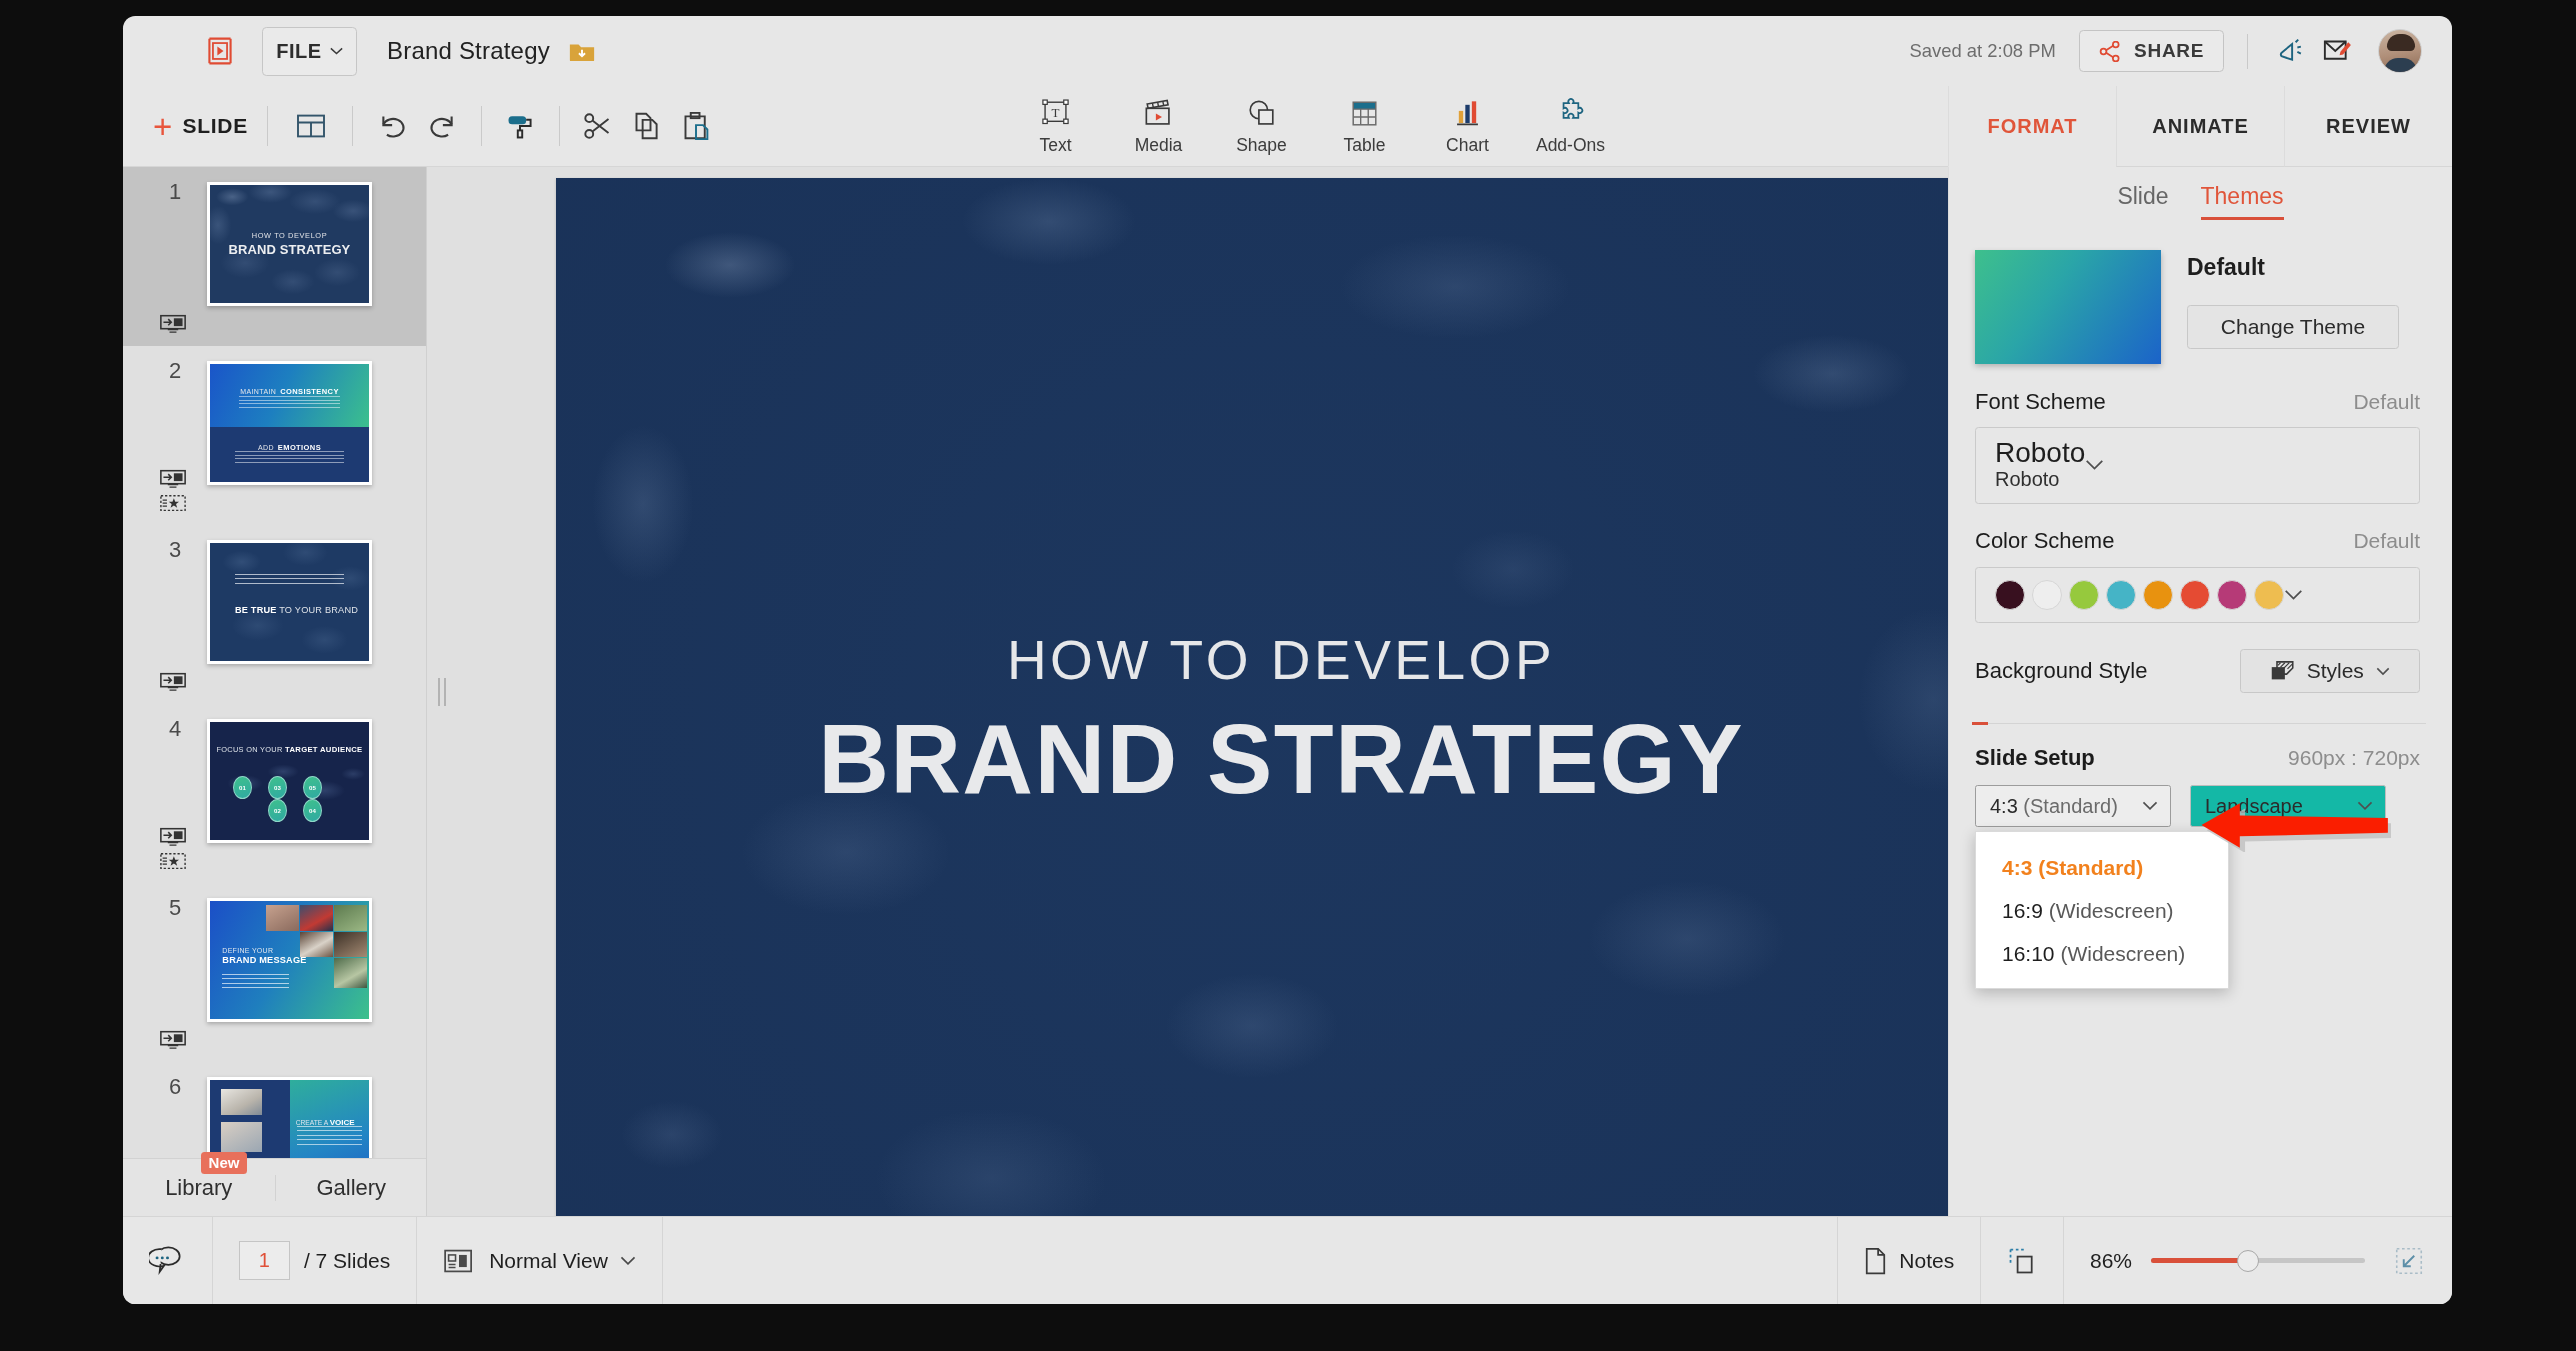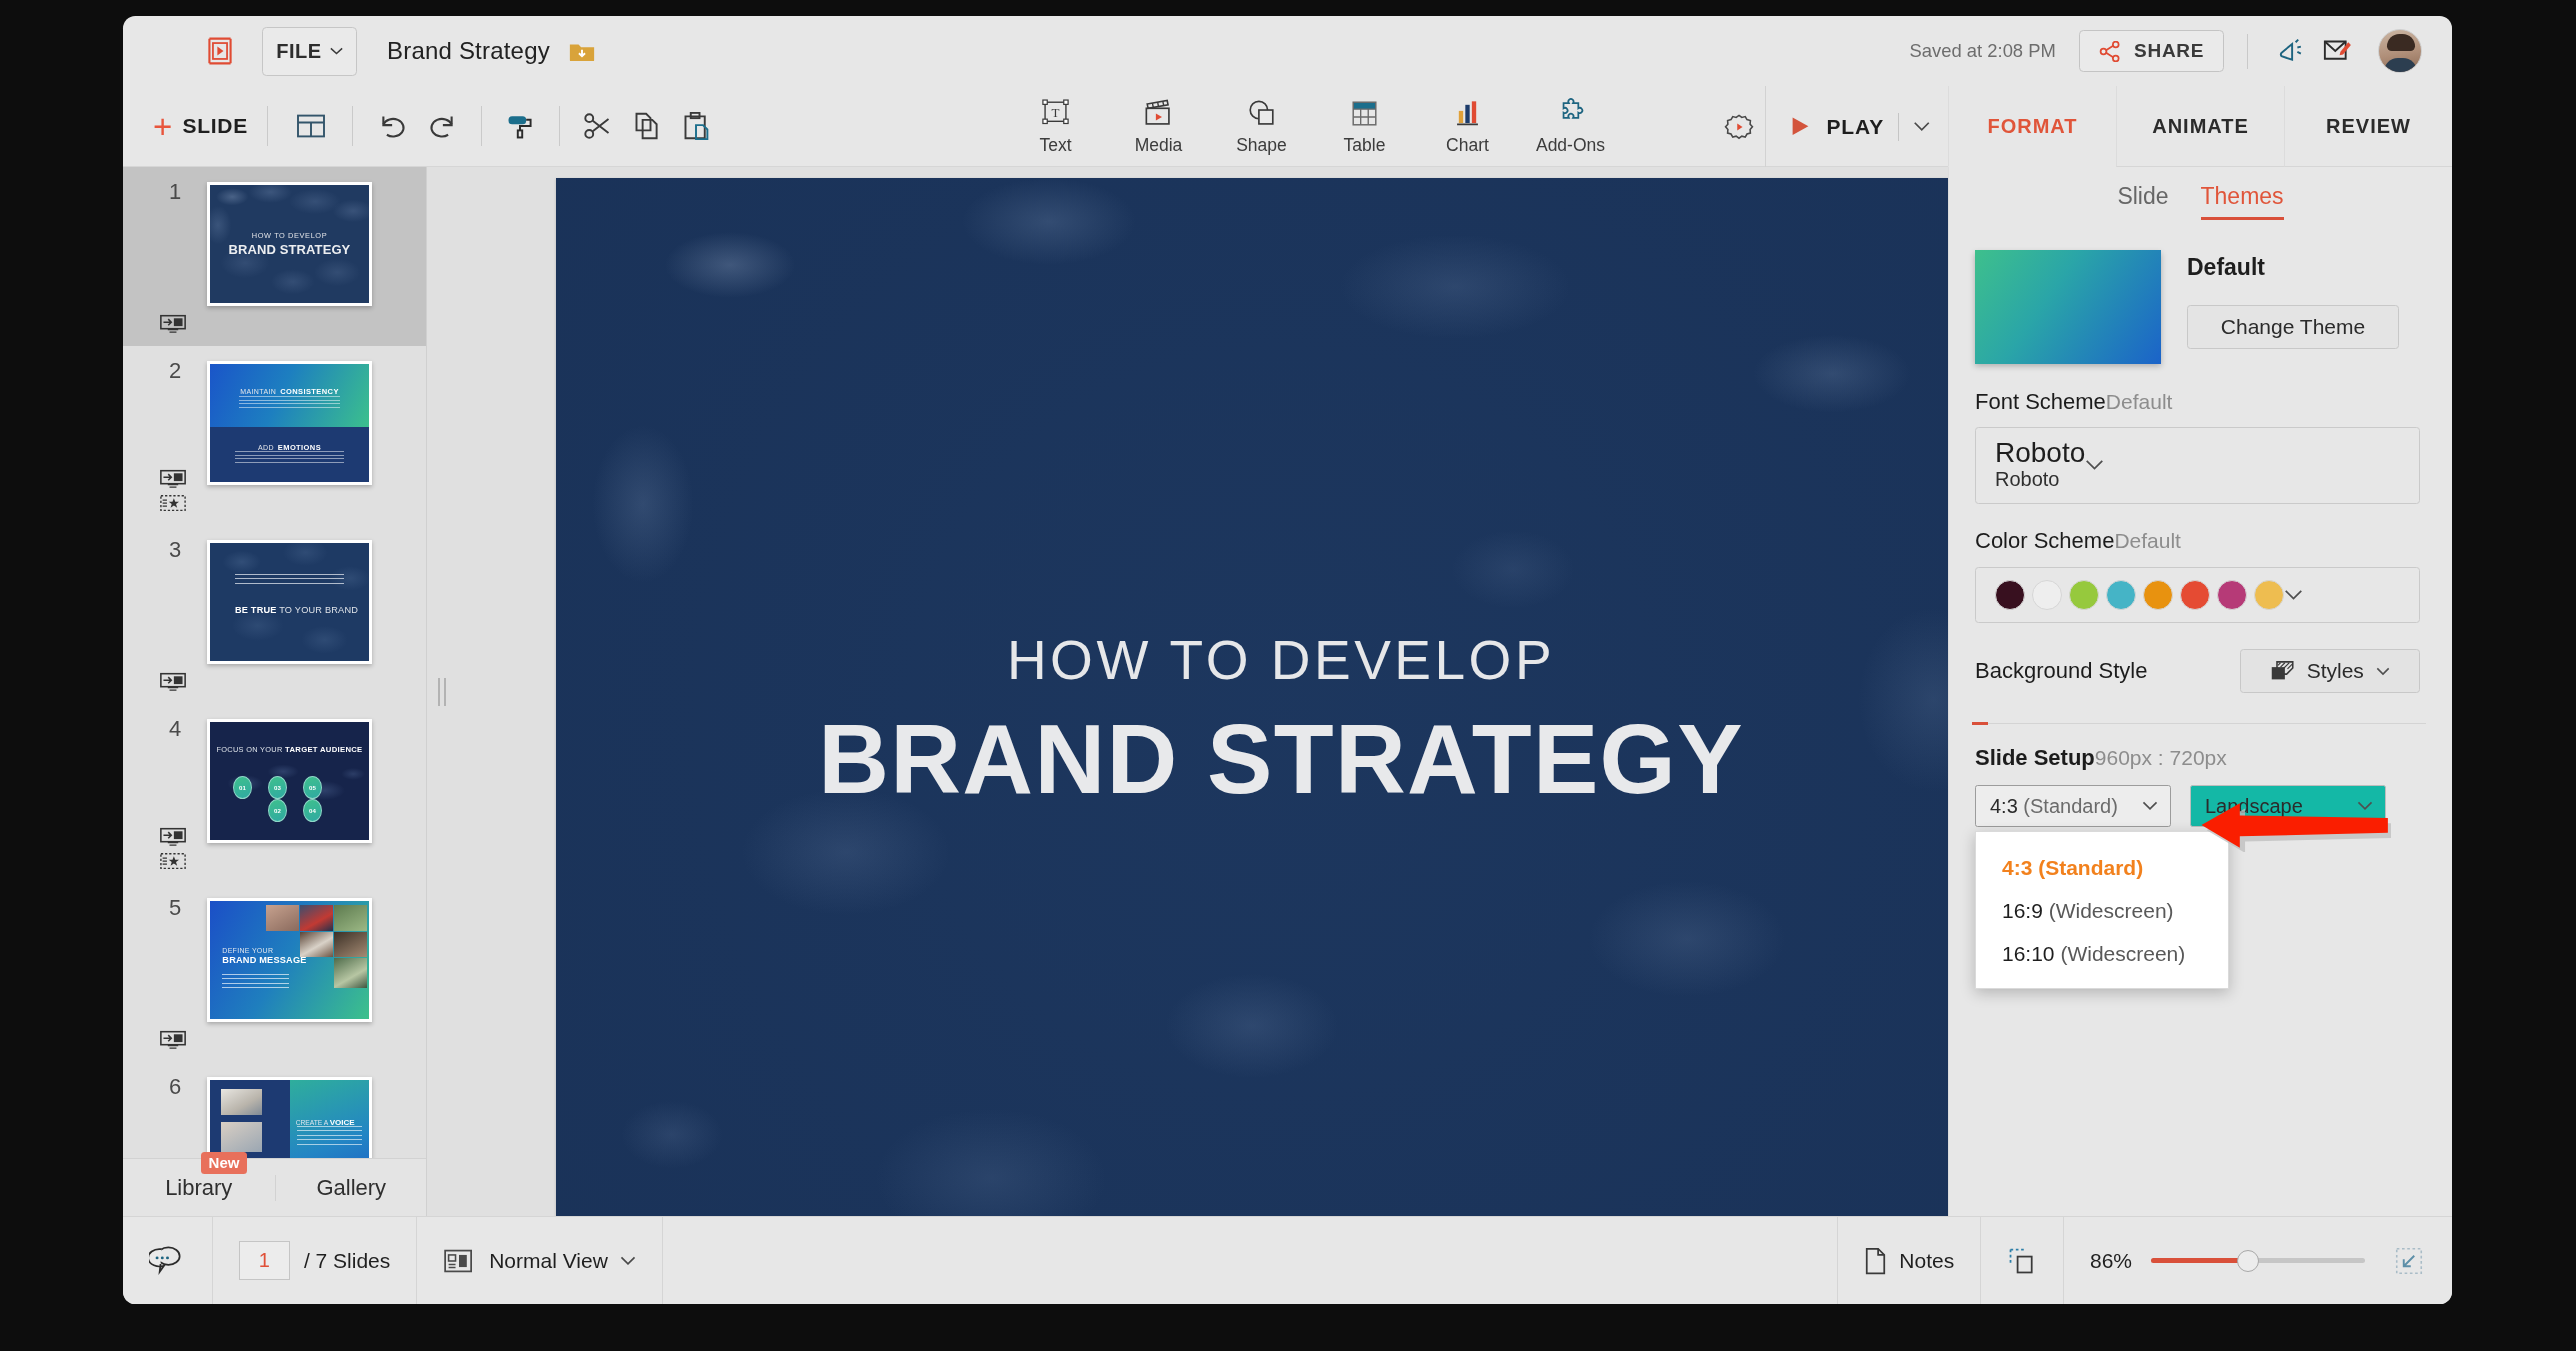--- a/index.html
+++ b/index.html
@@ -222,21 +222,21 @@
   .change-theme-btn {
     margin-top: 24.5px; width: 212px; height: 44px;
     border: 0.9px solid #c8c8c8; border-radius: 3.5px; background: #e4e4e4;
     font-size: 21px; color: #2b2b2b; display:flex; align-items:center; justify-content:center;
     cursor: pointer;
   }
   .divider { height: 0.9px; background: #d4d4d4; margin: 30px 26px 0 26px; position: relative; }
   .divider::before { content:""; position:absolute; left:-3.5px; top:-0.9px; width: 16px; height:2.6px; background:#d9503a; }
   .sec { padding: 0 32px 0 26px; }
   .sec-head {
-    display: flex; align-items: baseline; justify-content: flex-start;
+    display: flex; align-items: baseline; justify-content: space-between;
     margin-top: 24.5px;
   }
   .sec-title { font-size: 22px; color: #1c1c1c; }
   .sec-title.bold { font-weight: bold; }
   .sec-default { font-size: 21px; color: #8d8d8d; }
   .select-box {
     margin-top: 12.3px; border: 0.9px solid #cacaca; border-radius: 3.5px; background: #e7e7e7;
     display: flex; align-items: center; 
     padding: 10.5px 17.5px 12.3px 19px;
   }
@@ -463,38 +463,20 @@
         <span class="ins-label">Chart</span>
       </div>
       <div class="ins-item">
         <svg width="35" height="33" viewBox="0 0 40 38">
           <path d="M12 7 h6 a3 3 0 1 1 5 0 h6 v6 a3 3 0 1 1 0 5 v6 h-6 a3 3 0 1 0 -5 0 h-6 v-6 a3 3 0 1 0 0 -5 z" fill="none" stroke="#1d6480" stroke-width="2"></path>
         </svg>
         <span class="ins-label">Add-Ons</span>
       </div>
     </div>
 
-    <div class="right-tools" style="right:504px">
-      <div class="gear-btn">
-        <svg width="32" height="32" viewBox="0 0 36 36">
-          <path d="M18 5 l3.2 2.3 3.8 -1 2 3.4 3.8 1.1 -0.3 4 2.6 3 -2.6 3 0.3 4 -3.8 1.1 -2 3.4 -3.8 -1 -3.2 2.3 -3.2 -2.3 -3.8 1 -2 -3.4 -3.8 -1.1 0.3 -4 -2.6 -3 2.6 -3 -0.3 -4 3.8 -1.1 2 -3.4 3.8 1 z" fill="none" stroke="#4a4a4a" stroke-width="1.8"></path>
-          <path d="M16 14 L22 18 L16 22 z" fill="#e04b33"></path>
-        </svg>
-      </div>
-      <div class="play-box">
-        <svg width="23" height="24.5" viewBox="0 0 26 28">
-            <path d="M4 4 L22 14 L4 24 z" fill="#d3543c"></path>
-          </svg>
-        <span class="play-txt">PLAY</span>
-        <span class="play-sep"></span>
-        <svg width="17.5" height="10.5" viewBox="0 0 20 12">
-            <path d="M2 2 L10 10 L18 2" stroke="#4a4a4a" stroke-width="2" fill="none"></path>
-          </svg>
-      </div>
-    </div>
   </div>
 
   <div class="rtabs">
     <div class="rtab active">
       <span>FORMAT</span>
     </div>
     <div class="rtab">
       <span>ANIMATE</span>
     </div>
     <div class="rtab">

